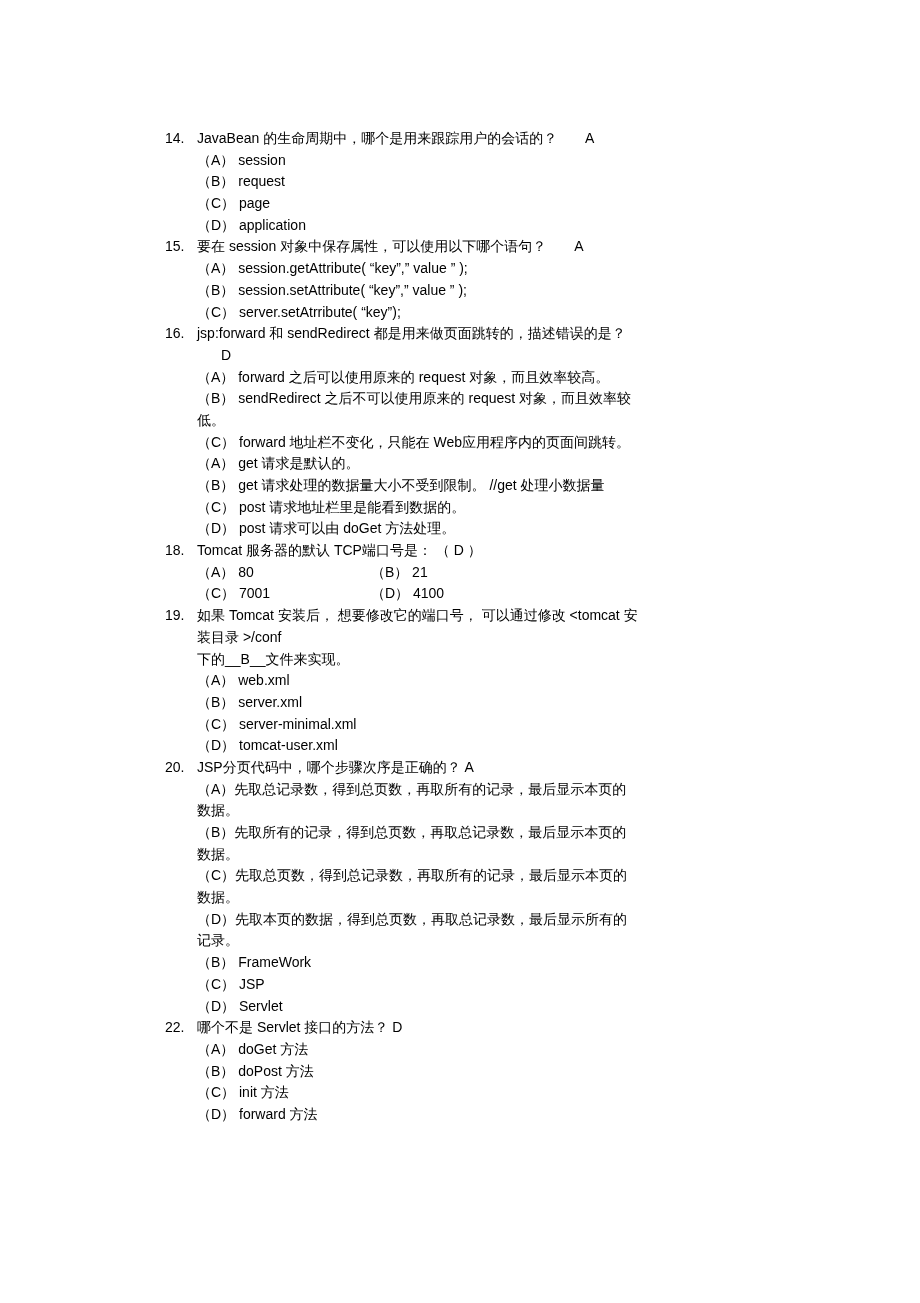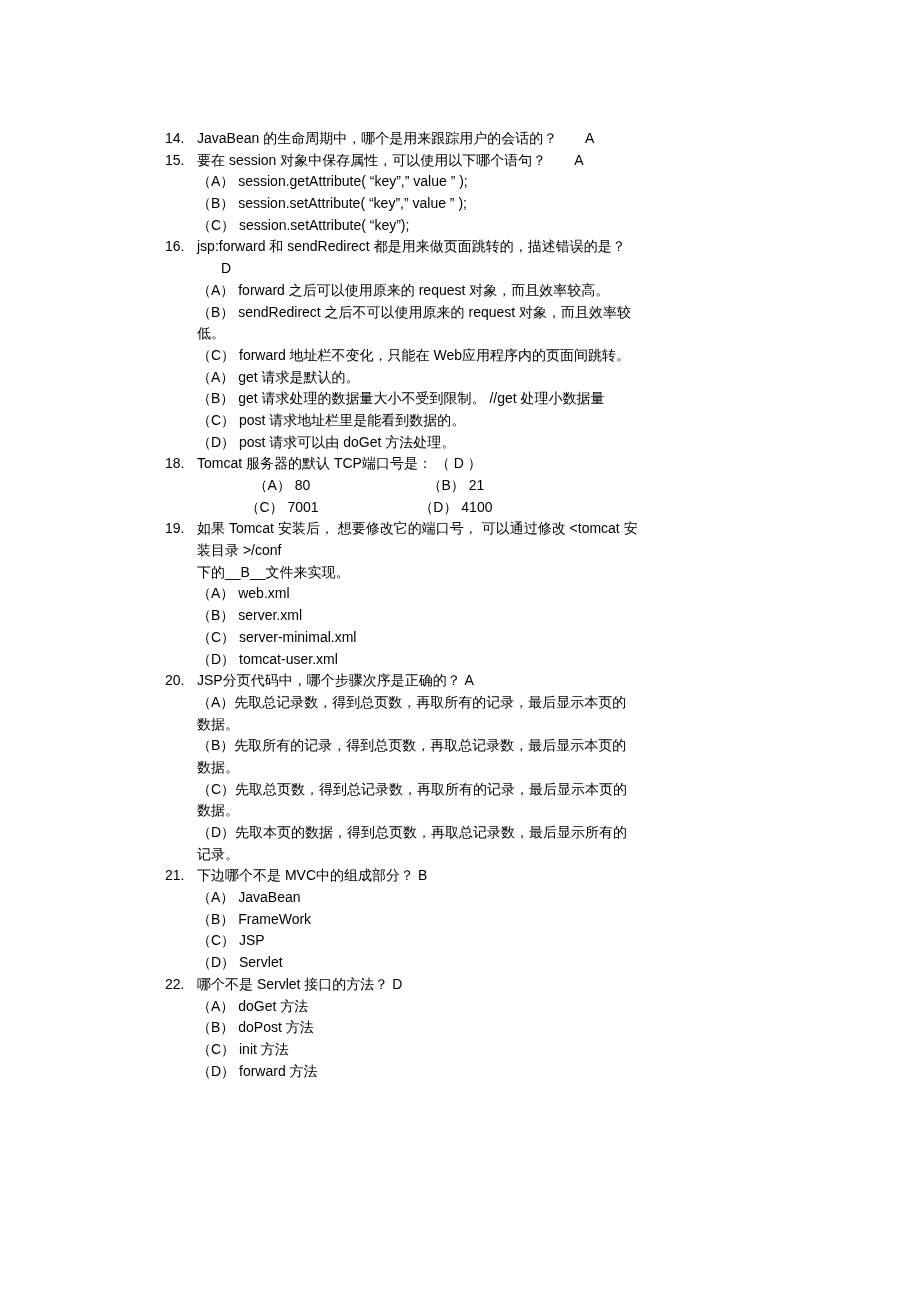--- a/index.html
+++ b/index.html
@@ -33,54 +33,59 @@
   }
   .opts {
     padding-left: 32px;
   }
   .opt {
     display: block;
   }
   .opt-inline {
     display: inline-block;
     min-width: 170px;
-    text-align: center;
   }
   .ans {
     display: inline-block;
     margin-left: 24px;
   }
 </style>
 </head>
 <body>
 
 <div class="page">
 
   <div class="q">
     <div class="q-row">
       <span class="q-num">14.</span>
       <span class="q-text">
         <span>JavaBean 的生命周期中，哪个是用来跟踪用户的会话的？</span>
         <span class="ans">A</span>
       </span>
     </div>
+    <div class="opts">
+      <span class="opt">（A） session</span>
+      <span class="opt">（B） request</span>
+      <span class="opt">（C） page</span>
+      <span class="opt">（D） application</span>
+    </div>
   </div>
 
   <div class="q">
     <div class="q-row">
       <span class="q-num">15.</span>
       <span class="q-text">
         <span>要在  session   对象中保存属性，可以使用以下哪个语句？</span>
         <span class="ans">A</span>
       </span>
     </div>
     <div class="opts">
       <span class="opt">（A） session.getAttribute(       “key”,” value ” );</span>
       <span class="opt">（B） session.setAttribute(       “key”,” value ” );</span>
-      <span class="opt">（C） session.setAttribute(       “key”);</span>
+      <span class="opt">（C） server.setAtrribute(       “key”);</span>
     </div>
   </div>
 
   <div class="q">
     <div class="q-row">
       <span class="q-num">16.</span>
       <span class="q-text">
         <span>jsp:forward      和  sendRedirect    都是用来做页面跳转的，描述错误的是？</span>
         <span class="ans">D</span>
       </span>
@@ -145,28 +150,21 @@
     </div>
     <div class="opts">
       <span class="opt">（A）先取总记录数，得到总页数，再取所有的记录，最后显示本页的数据。</span>
       <span class="opt">（B）先取所有的记录，得到总页数，再取总记录数，最后显示本页的数据。</span>
       <span class="opt">（C）先取总页数，得到总记录数，再取所有的记录，最后显示本页的数据。</span>
       <span class="opt">（D）先取本页的数据，得到总页数，再取总记录数，最后显示所有的记录。</span>
     </div>
   </div>
 
   <div class="q">
-    <div class="q-row">
-      <span class="q-num">21.</span>
-      <span class="q-text">
-        <span>下边哪个不是   MVC中的组成部分？    B</span>
-      </span>
-    </div>
     <div class="opts">
-      <span class="opt">（A） JavaBean</span>
       <span class="opt">（B） FrameWork</span>
       <span class="opt">（C） JSP</span>
       <span class="opt">（D） Servlet</span>
     </div>
   </div>
 
   <div class="q">
     <div class="q-row">
       <span class="q-num">22.</span>
       <span class="q-text">

